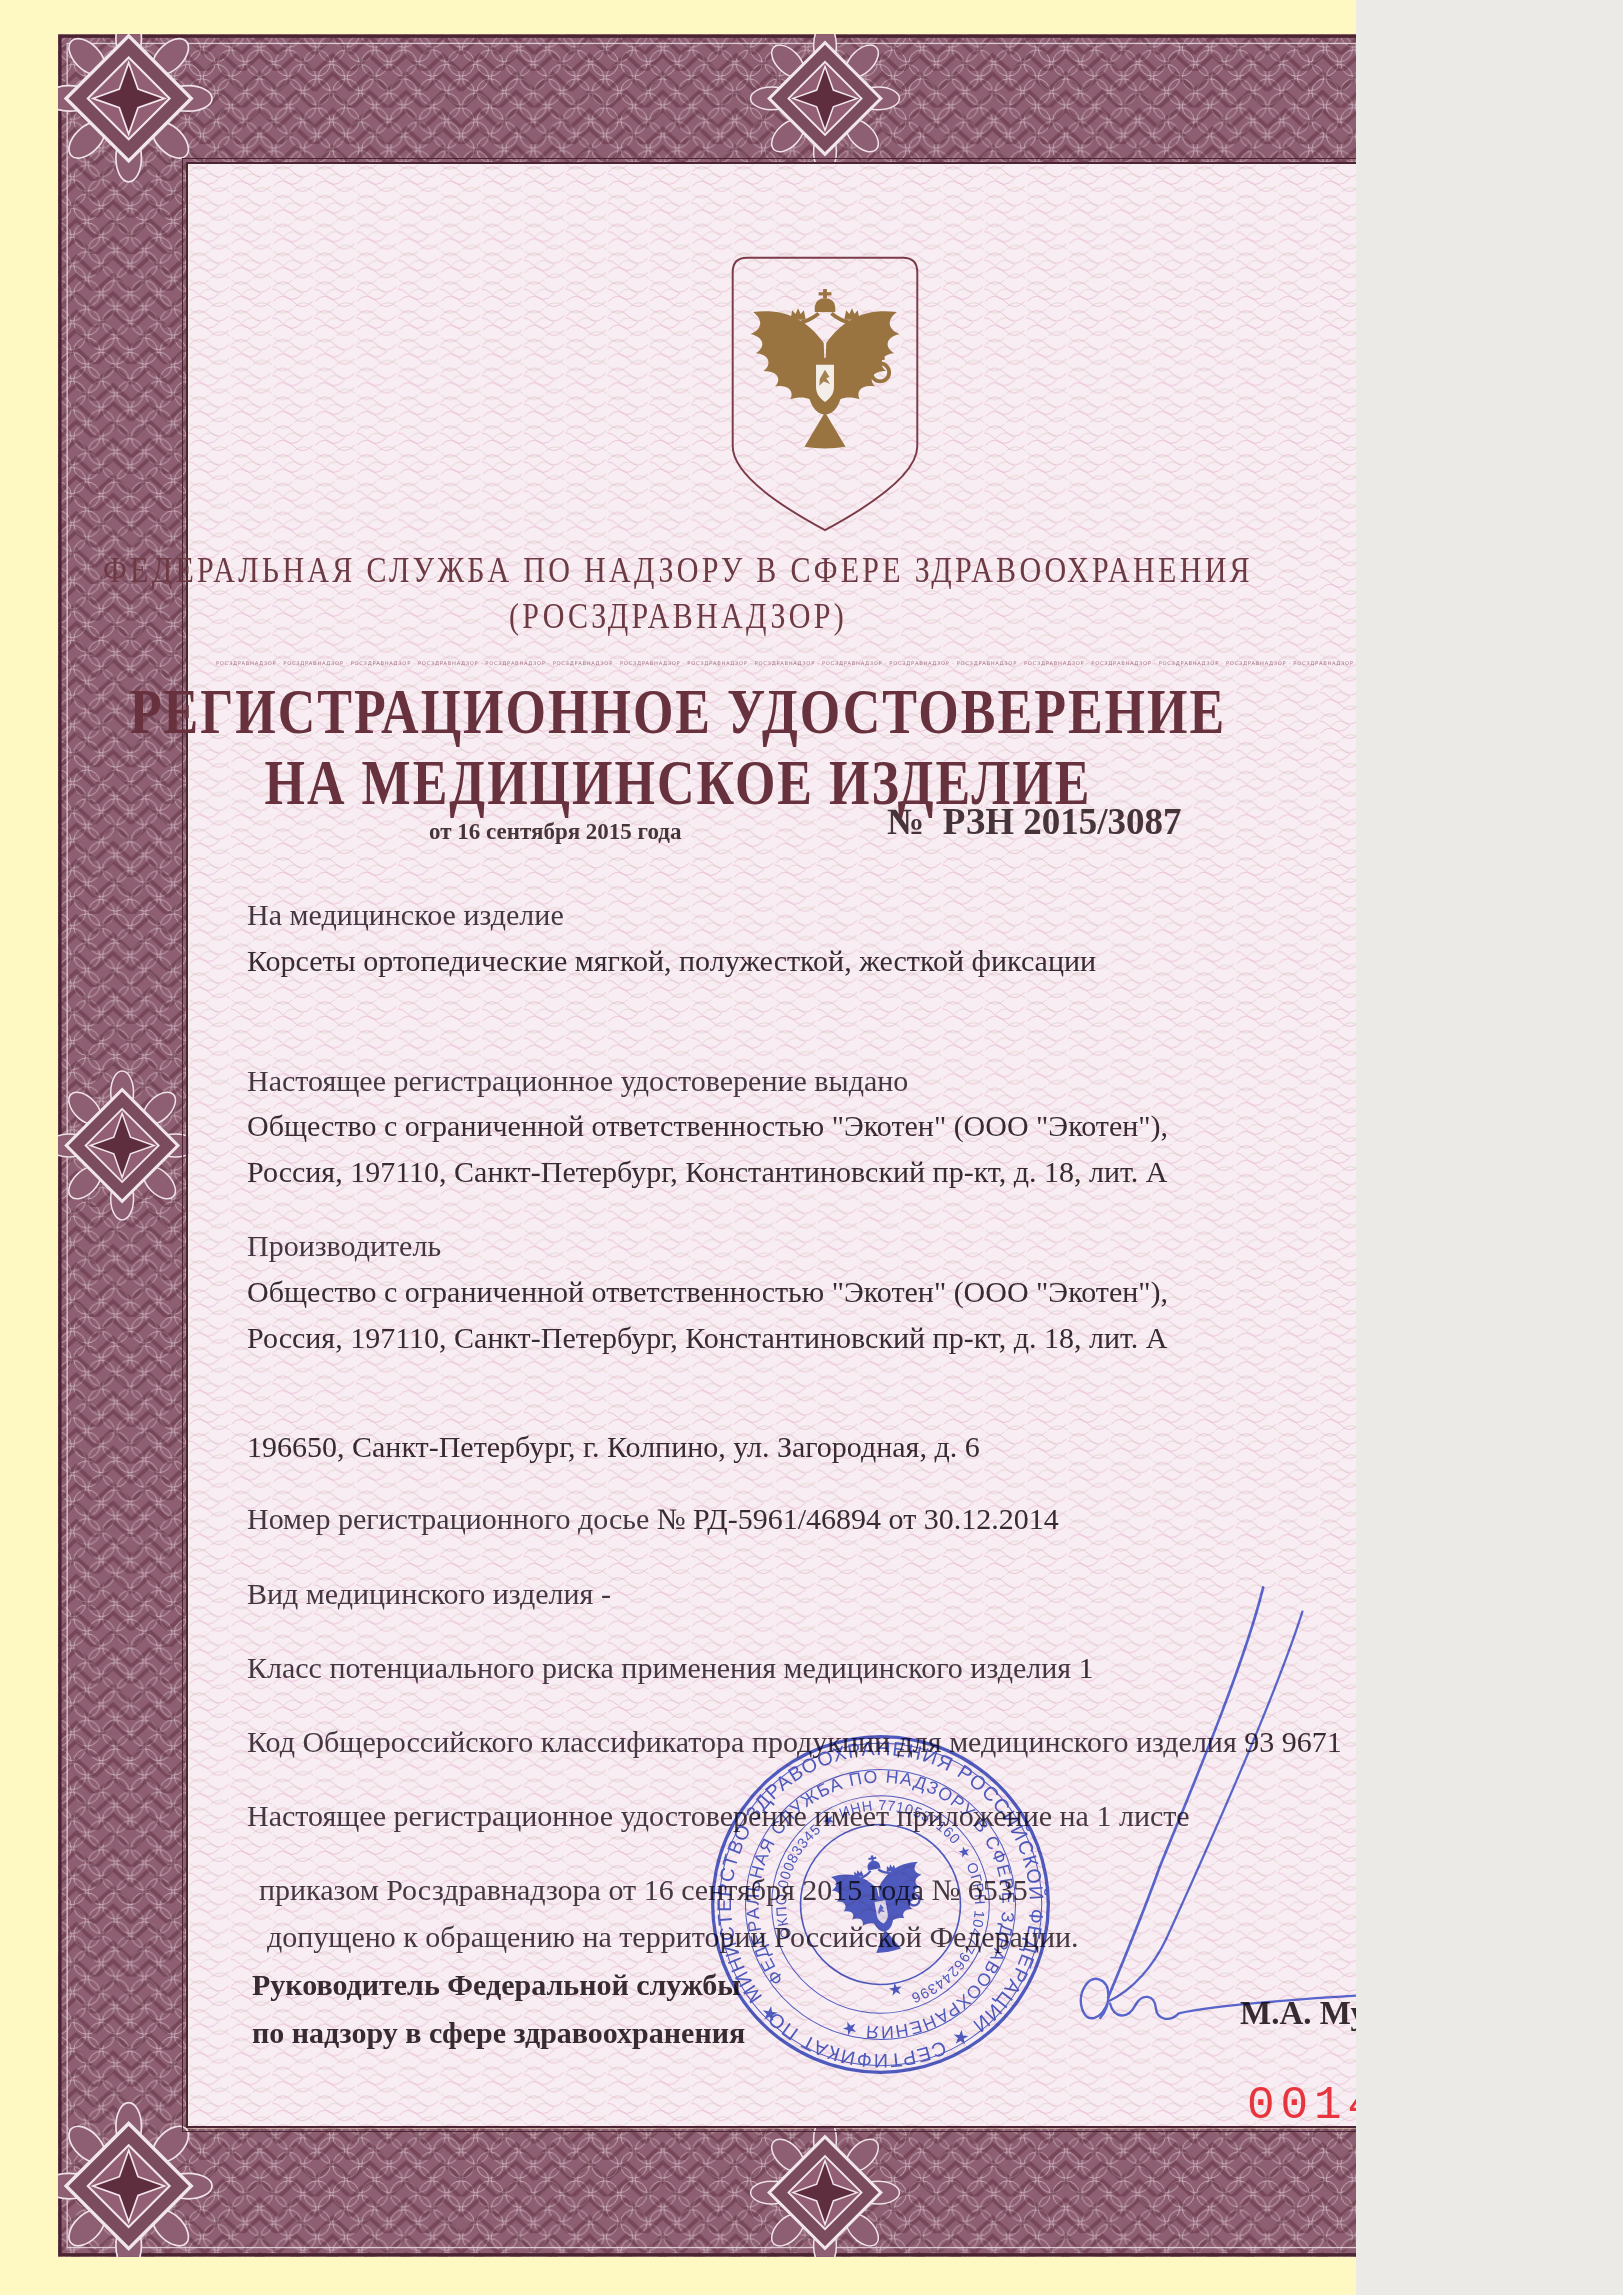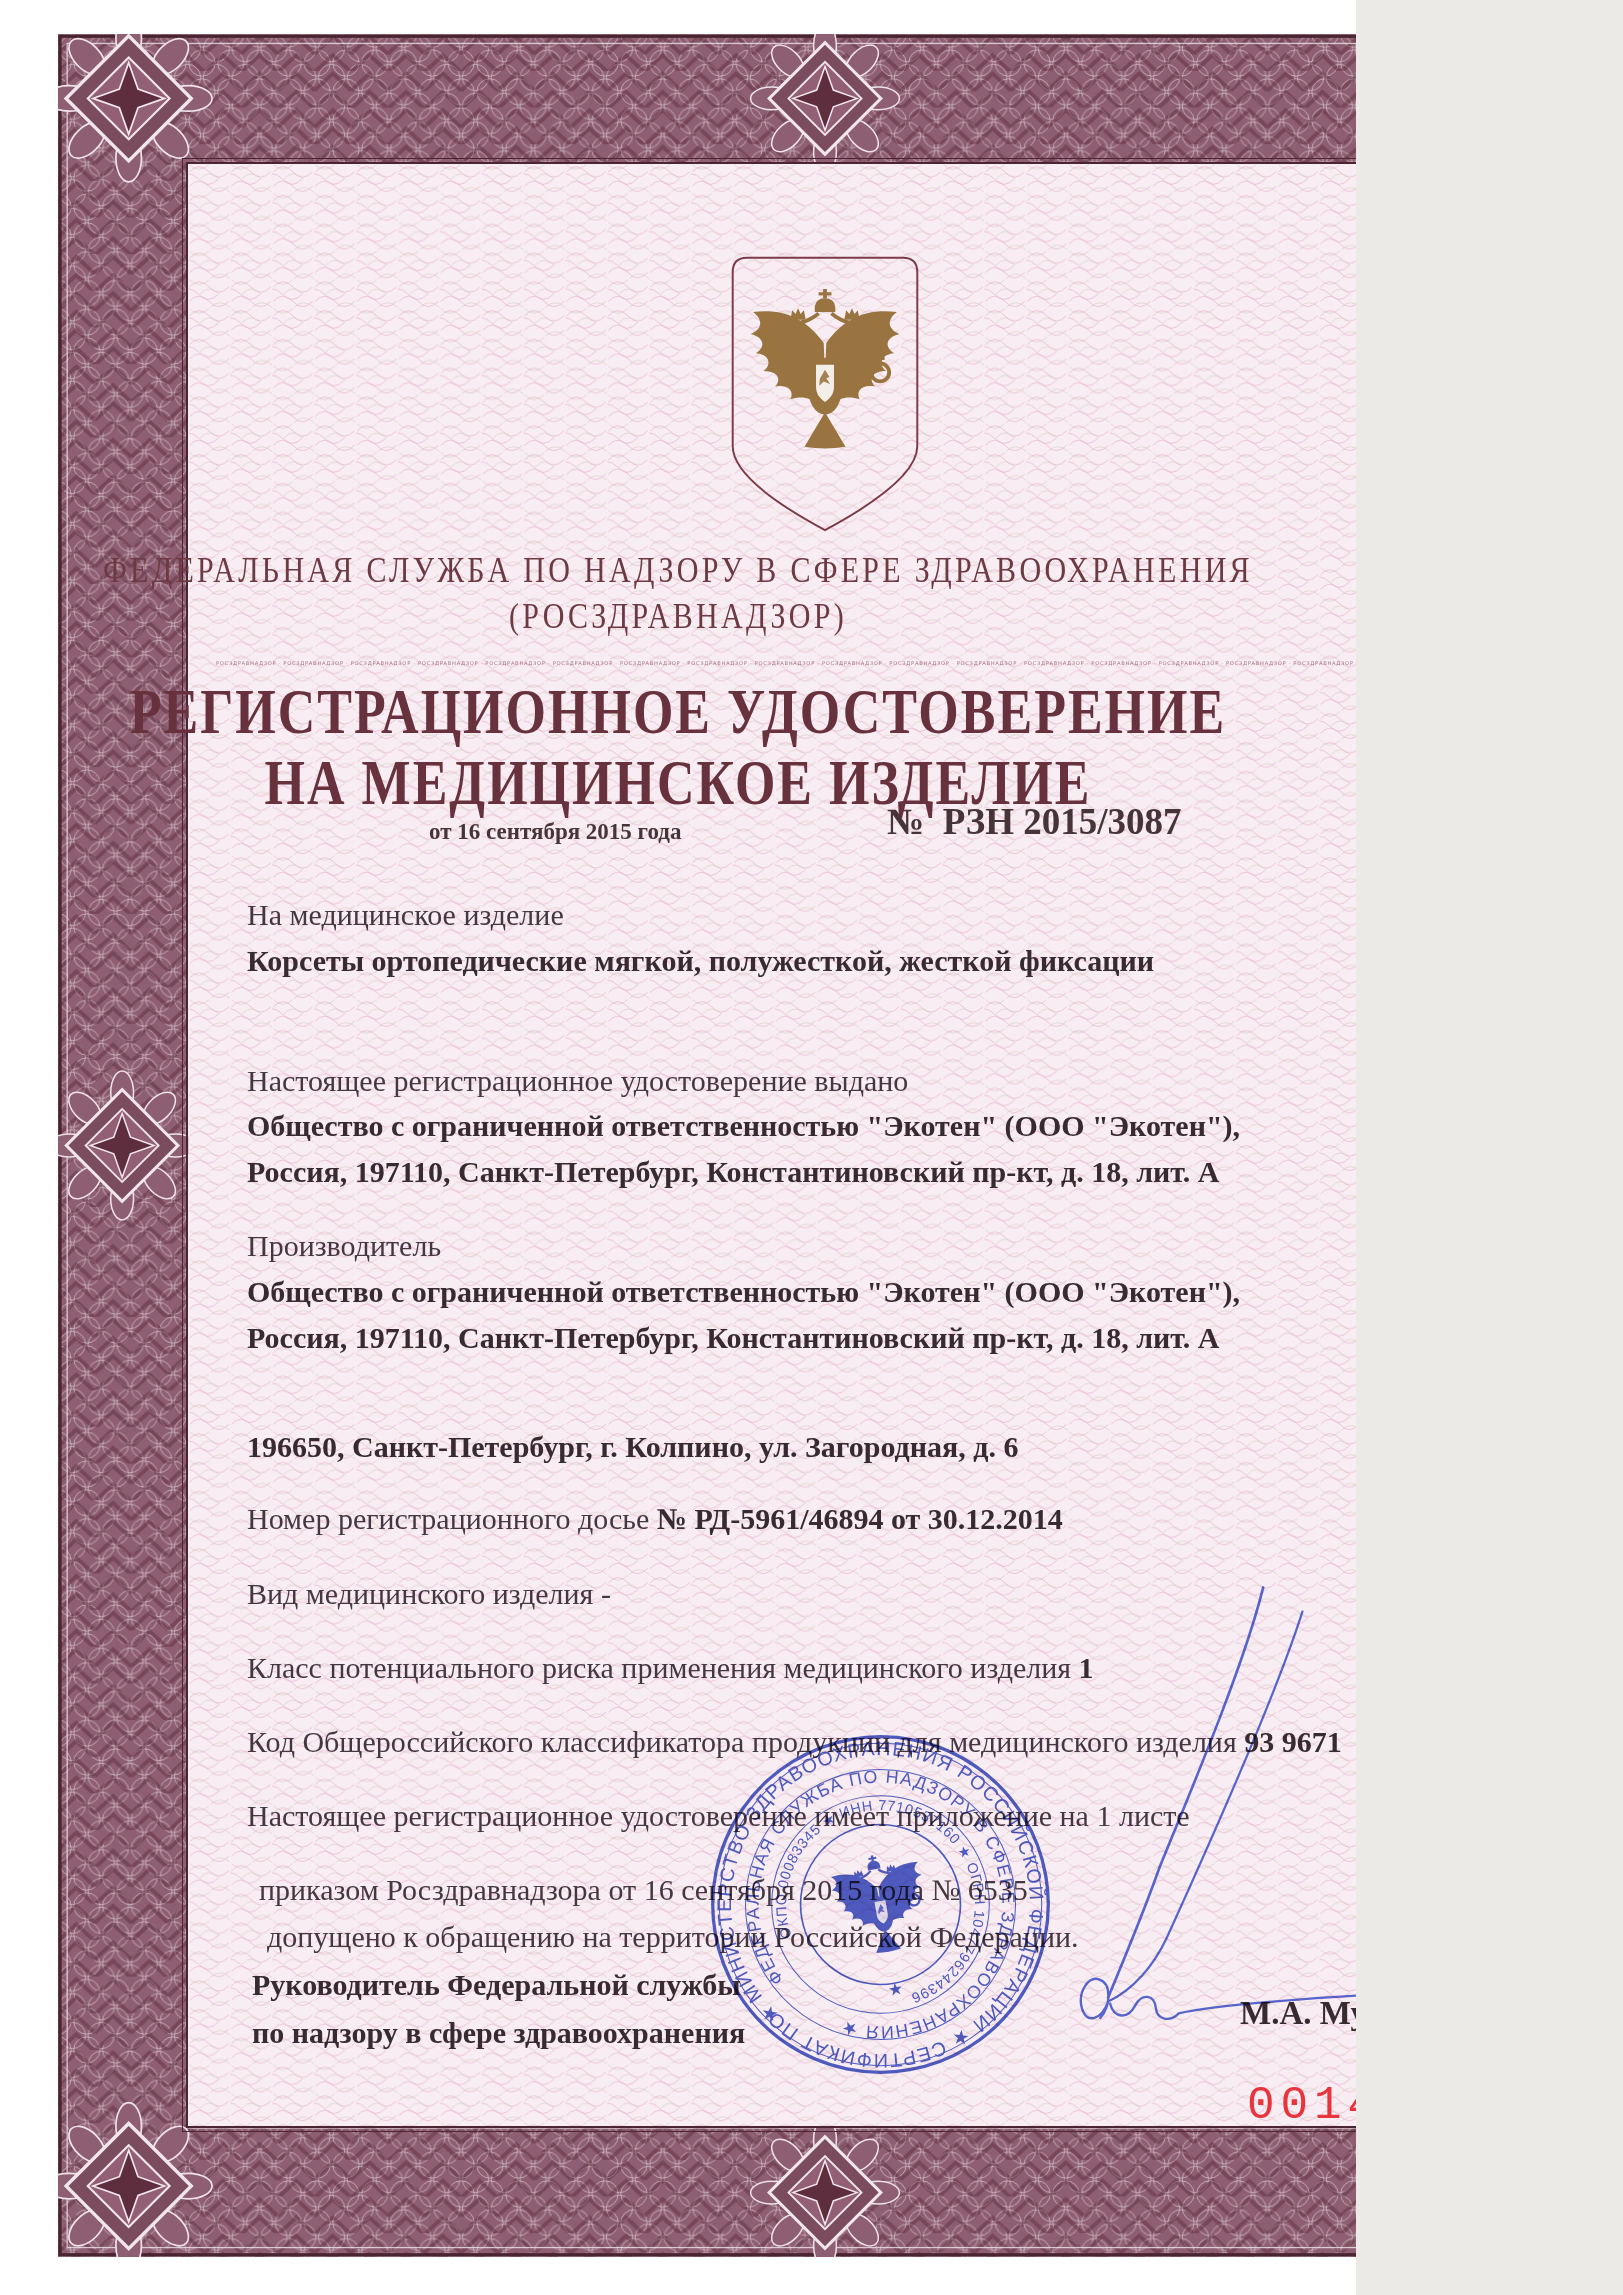--- a/index.html
+++ b/index.html
@@ -1,31 +1,31 @@
 <!DOCTYPE html>
 <html style="font-size:10.5px"><head>
 <meta charset="utf-8">
 <style>
   html,body{margin:0;padding:0;background:#eceae6;}
-  .page{position:relative;width:1356px;height:2295px;background:#ffffff;overflow:hidden;
+  .page{position:relative;width:1356px;height:2295px;background:#fef9c3;overflow:hidden;
         font-family:"Liberation Serif","DejaVu Serif",serif;}
   .abs{position:absolute;}
   .frame-svg{left:58px;top:34px;}
   .content-area{left:186px;top:162px;width:1278px;height:1966px;
                 border:2px solid #4a2430;outline:1.3px solid #4a2430;outline-offset:3.9px;
                 box-sizing:border-box;}
   .innerbg{left:0;top:0;}
   .center-line{left:0;width:100%;text-align:center;}
   .hdr{color:#6d3a44;font-size:30px;letter-spacing:3.3px;transform:scaleY(1.18);font-weight:400;white-space:nowrap;}
   .microtext{left:216px;top:660px;width:1185px;height:7.9px;overflow:hidden;white-space:nowrap;
              font-size:5.2px;color:#a5798b;letter-spacing:0.7px;font-family:"DejaVu Sans",sans-serif;}
   .title{color:#67323d;font-size:52px;font-weight:700;letter-spacing:2px;transform:scaleY(1.22);white-space:nowrap;}
   .dateline{color:#463439;font-weight:700;}
   .body-line{color:#453741;font-size:30px;white-space:nowrap;}
-  .b{font-weight:700;color:#372b31;}
+  .b{font-weight:400;color:#372b31;}
   .footer-line{color:#453741;font-size:30px;white-space:nowrap;}
   .signer{font-weight:700;color:#372b31;}
   .serial{font-family:"Liberation Mono","DejaVu Sans Mono",monospace;font-size:46px;color:#e8343c;
           letter-spacing:5.9px;font-weight:400;}
   .stamp{mix-blend-mode:multiply;opacity:.92;transform:rotate(-10deg);}
   .sig{mix-blend-mode:multiply;opacity:.95;}
   .emblem-svg{left:717px;top:250px;}
   svg text{font-family:"Liberation Serif","DejaVu Serif",serif;}
   .stamp text{font-family:"Liberation Sans","DejaVu Sans",sans-serif;}
 </style>

